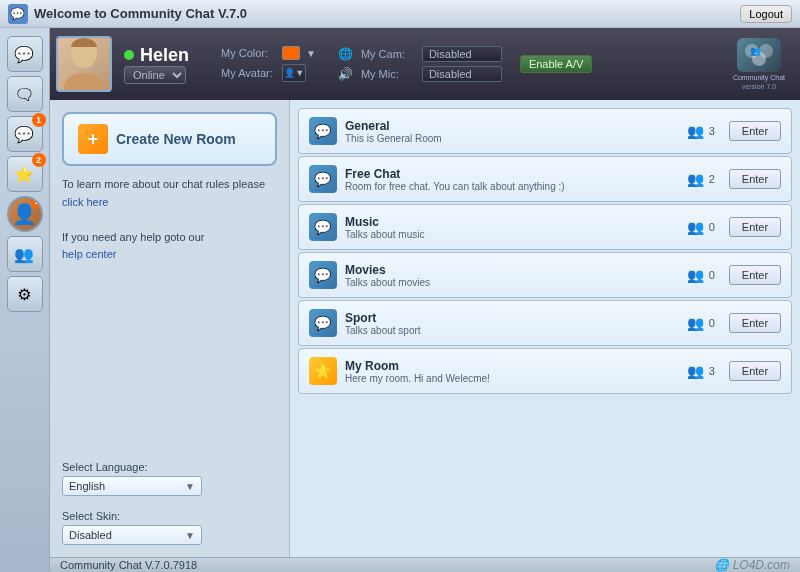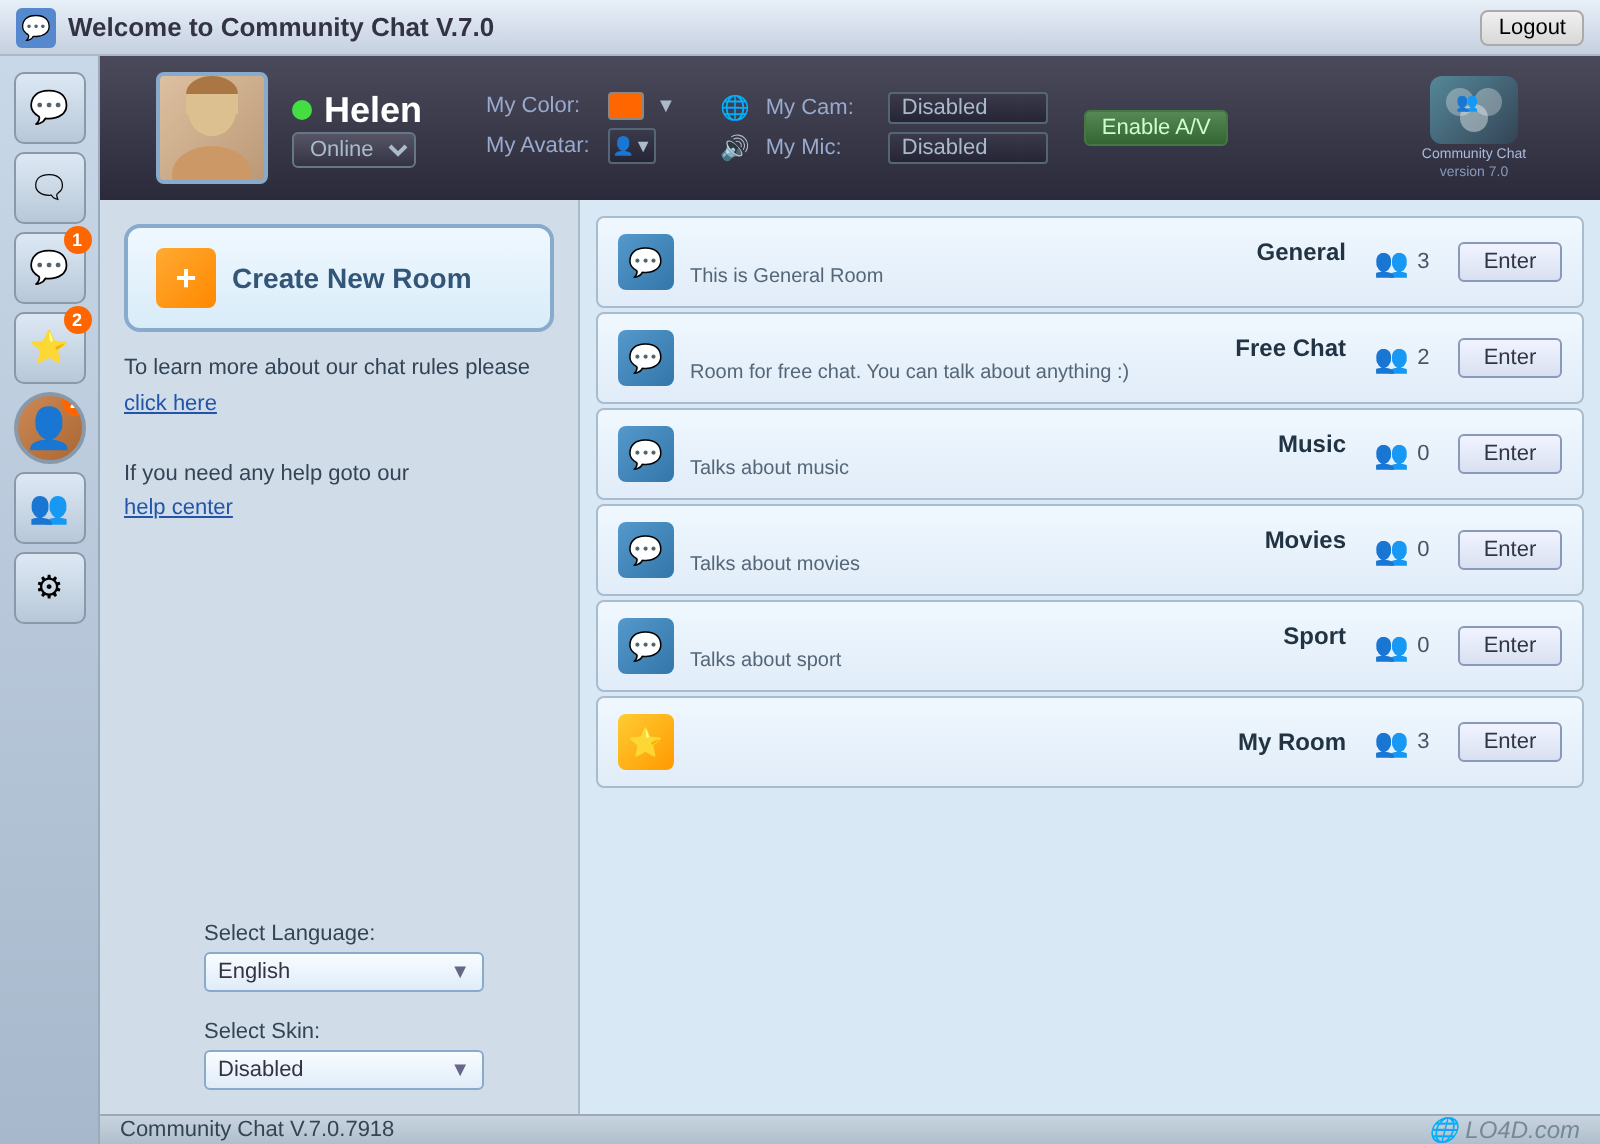--- a/index.html
+++ b/index.html
@@ -119,21 +119,21 @@
       display: flex;
       flex-direction: column;
     }
 
     
     #profile-bar {
       background: linear-gradient(to bottom, #4a4a5a, #2a2a3a);
       height: 72px;
       display: flex;
       align-items: center;
-      padding: 8px 28px;
+      padding: 8px 6px;
       gap: 12px;
     }
     #avatar-large {
       width: 56px;
       height: 56px;
       border-radius: 4px;
       background: linear-gradient(135deg, #ddc0a0, #bb9977);
       border: 2px solid #88aacc;
       display: flex;
       align-items: center;
@@ -291,26 +291,24 @@
       font-size: 18px;
       font-weight: bold;
     }
     #left-info {
       color: #334455;
       font-size: 11px;
       line-height: 1.6;
     }
     #left-info a {
       color: #2255aa;
-      text-decoration: underline;
       cursor: pointer;
     }
     #language-section {
       margin-top: auto;
-      margin-left: 40px;
     }
     .select-label {
       color: #334455;
       font-size: 11px;
       margin-bottom: 3px;
     }
     .styled-select {
       width: 140px;
       background: linear-gradient(to bottom, #f8fcff, #e0ecf8);
       border: 1px solid #88aacc;
@@ -362,21 +360,20 @@
     .room-icon-star {
       background: linear-gradient(135deg, #ffcc33, #ff9900);
     }
     .room-info {
       flex: 1;
     }
     .room-name {
       font-weight: bold;
       font-size: 12px;
       color: #223344;
-      text-align: right;
     }
     .room-desc {
       font-size: 10px;
       color: #556677;
     }
     .room-count {
       display: flex;
       align-items: center;
       gap: 4px;
       color: #445566;
@@ -634,20 +631,21 @@
               <span>0</span>
             </div>
             <button class="enter-btn">Enter</button>
           </div>
           <div class="room-item">
             <div class="room-icon room-icon-star">
               <span style="font-size:14px; color:white;">⭐</span>
             </div>
             <div class="room-info">
               <div class="room-name">My Room</div>
+              <div class="room-desc">Here my room. Hi and Welecme!</div>
             </div>
             <div class="room-count">
               <span class="people-icon">👥</span>
               <span>3</span>
             </div>
             <button class="enter-btn">Enter</button>
           </div>
         </div>
 
     </div>

